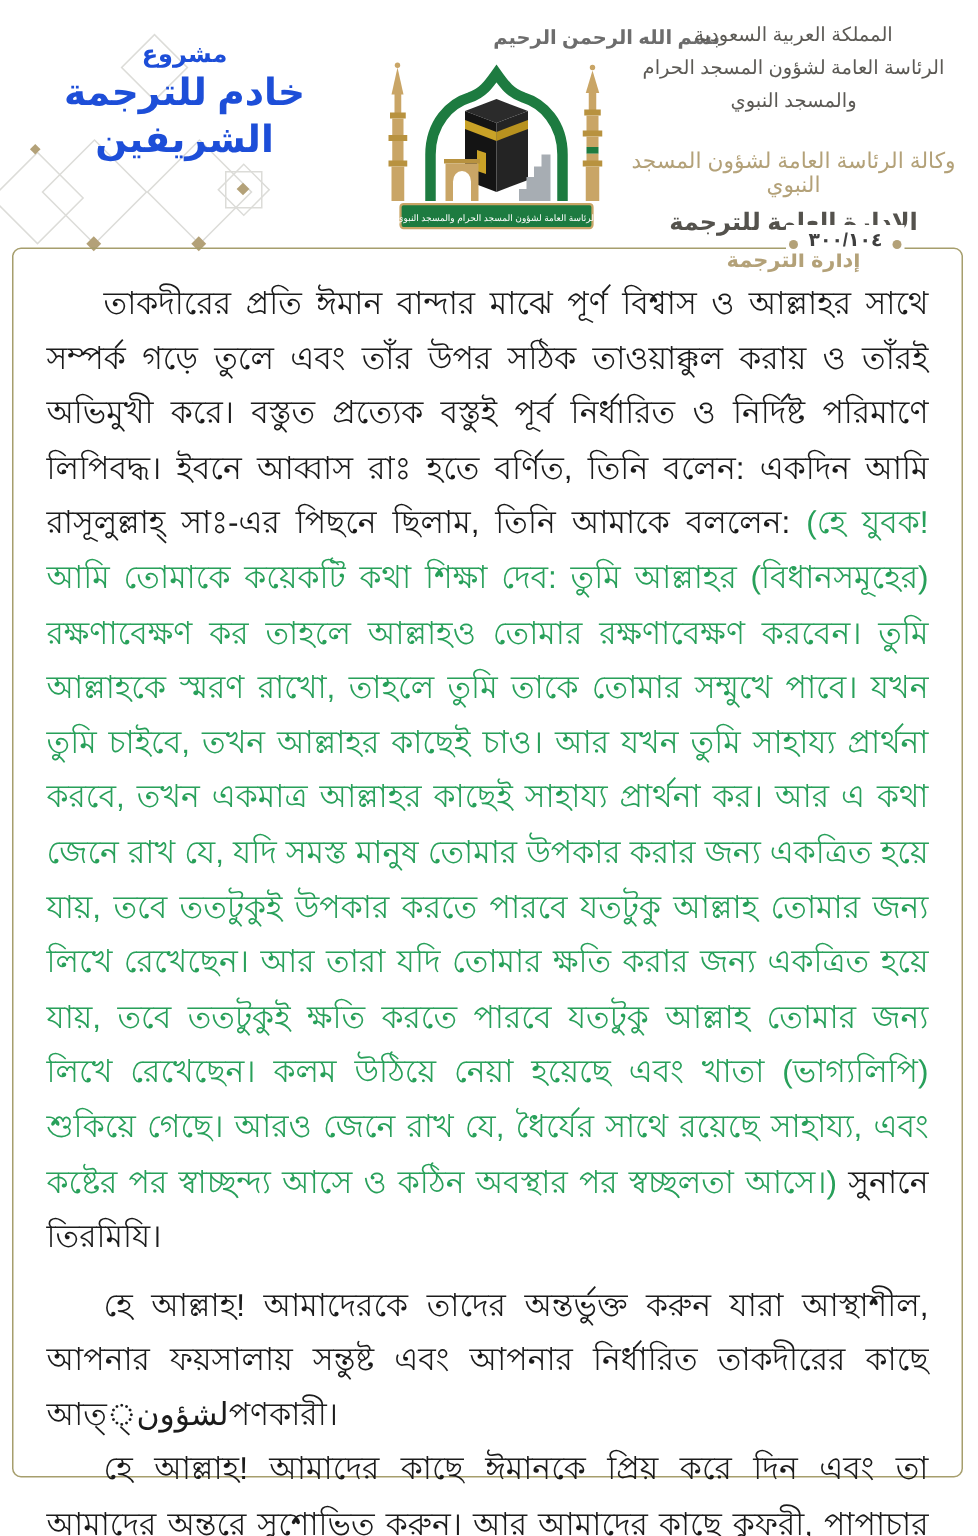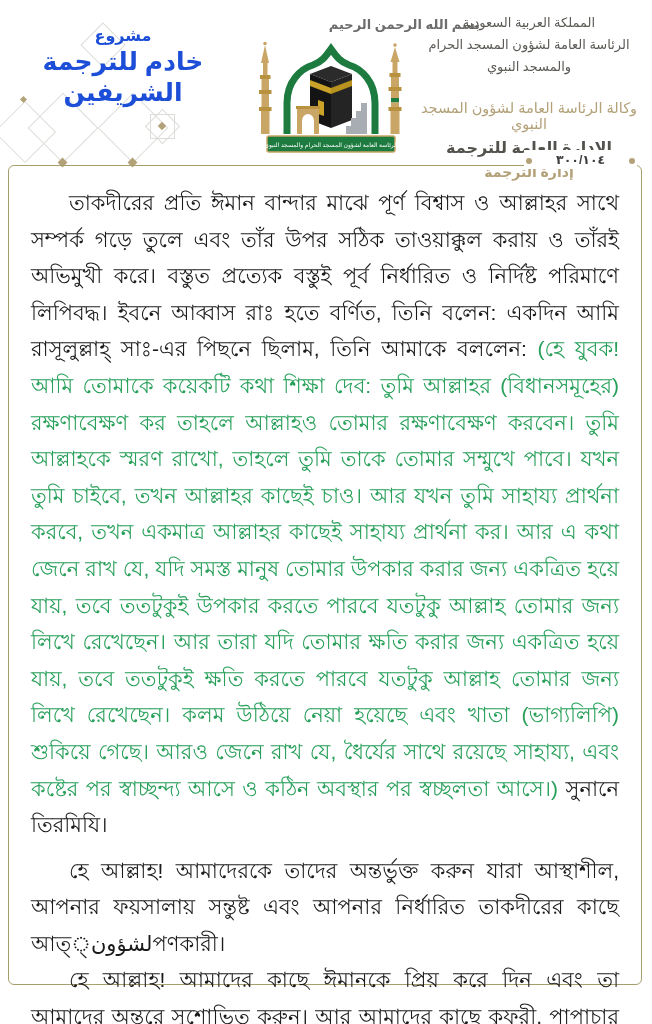--- a/index.html
+++ b/index.html
@@ -24,21 +24,21 @@
   .logo-wrap { position:absolute; left:247px; top:37px; width:168px; height:124px; z-index:2; }
 
   .lh-right { position:absolute; right:4px; top:12px; width:238px; text-align:center; direction:rtl; z-index:2; }
   .ag1, .ag2 { font-size:13px; color:#5c5a55; font-weight:400; line-height:1.7; }
   .ag3 { font-size:14.5px; color:#b3a178; font-weight:400; margin-top:22px; }
   .ag4 { font-size:16px; color:#54524d; font-weight:700; margin-top:6px; }
   .ag5 { font-size:14px; color:#b3a178; font-weight:700; margin-top:7px; }
 
   
   .doc-number { position:absolute; top:150px; left:524px; z-index:3; background:#ffffff;
-                display:flex; gap:24px; padding:2px 2px; }
+                display:flex; align-items:center; gap:7px; padding:2px 2px; }
   .doc-number .num { font-size:12.5px; color:#3f3f3f; font-weight:700; direction:rtl; }
   .round-dot { width:6px; height:6px; border-radius:50%; background:#b3a178; margin-top:6px; }
 
   
   .content-box { position:absolute; left:8px; top:165px; width:634px; height:820px;
                  border:1.5px solid #a69e6d; border-radius:6px; padding:19px 22px 0 22px; z-index:1; }
   .bn-text { direction:ltr; text-align:justify; font-size:21px; line-height:36.6px; color:#1b1b1b; }
   .bn-text p { text-indent:38px; margin:0; }
   .bn-text p.gap { margin-top:9px; }
   .green { color:#28a05a; }

